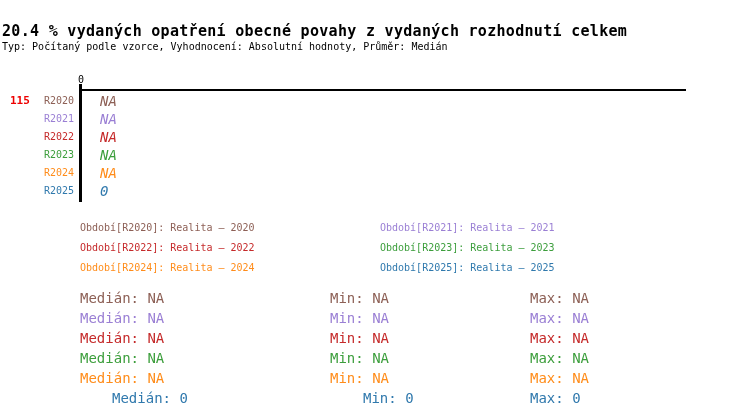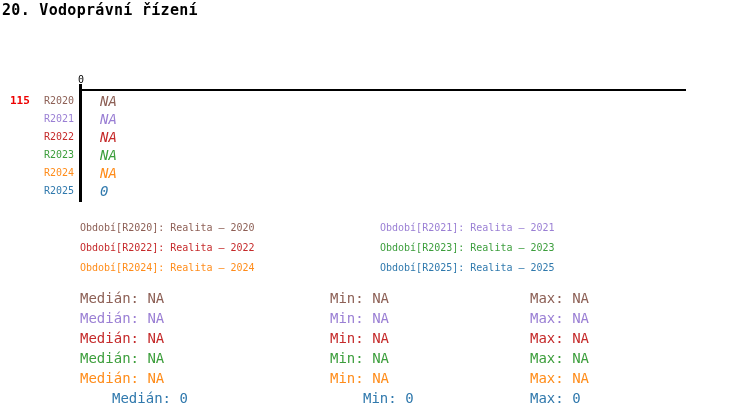--- a/index.html
+++ b/index.html
@@ -19,21 +19,22 @@
   .cat{left:40px;width:38px;text-align:center;font-size:10px;line-height:12px;}
   .val{left:100px;font-size:14px;line-height:12px;font-style:italic;}
   .lg{font-size:10px;line-height:12px;}
   .st{font-size:14px;line-height:12px;}
 </style>
 </head>
 <body>
 
 <div class="page">
 
-  <div class="abs title bold">20. Vodoprávní řízení</div>
+  <div class="abs subtitle bold">20.4 % vydaných opatření obecné povahy z vydaných rozhodnutí celkem</div>
+  <div class="abs meta">Typ: Počítaný podle vzorce, Vyhodnocení: Absolutní hodnoty, Průměr: Medián</div>
 
   <div class="abs indicator-num" style="color: rgb(238, 0, 0);">115</div>
 
   <div>
     <div class="abs tick0">0</div>
     <div class="abs axis-h"></div>
     <div class="abs axis-v"></div>
 
     <div class="abs cat" style="top: 95px; color: rgb(141, 96, 86);">R2020</div>
     <div class="abs val" style="top: 95px; color: rgb(141, 96, 86);">NA</div>

